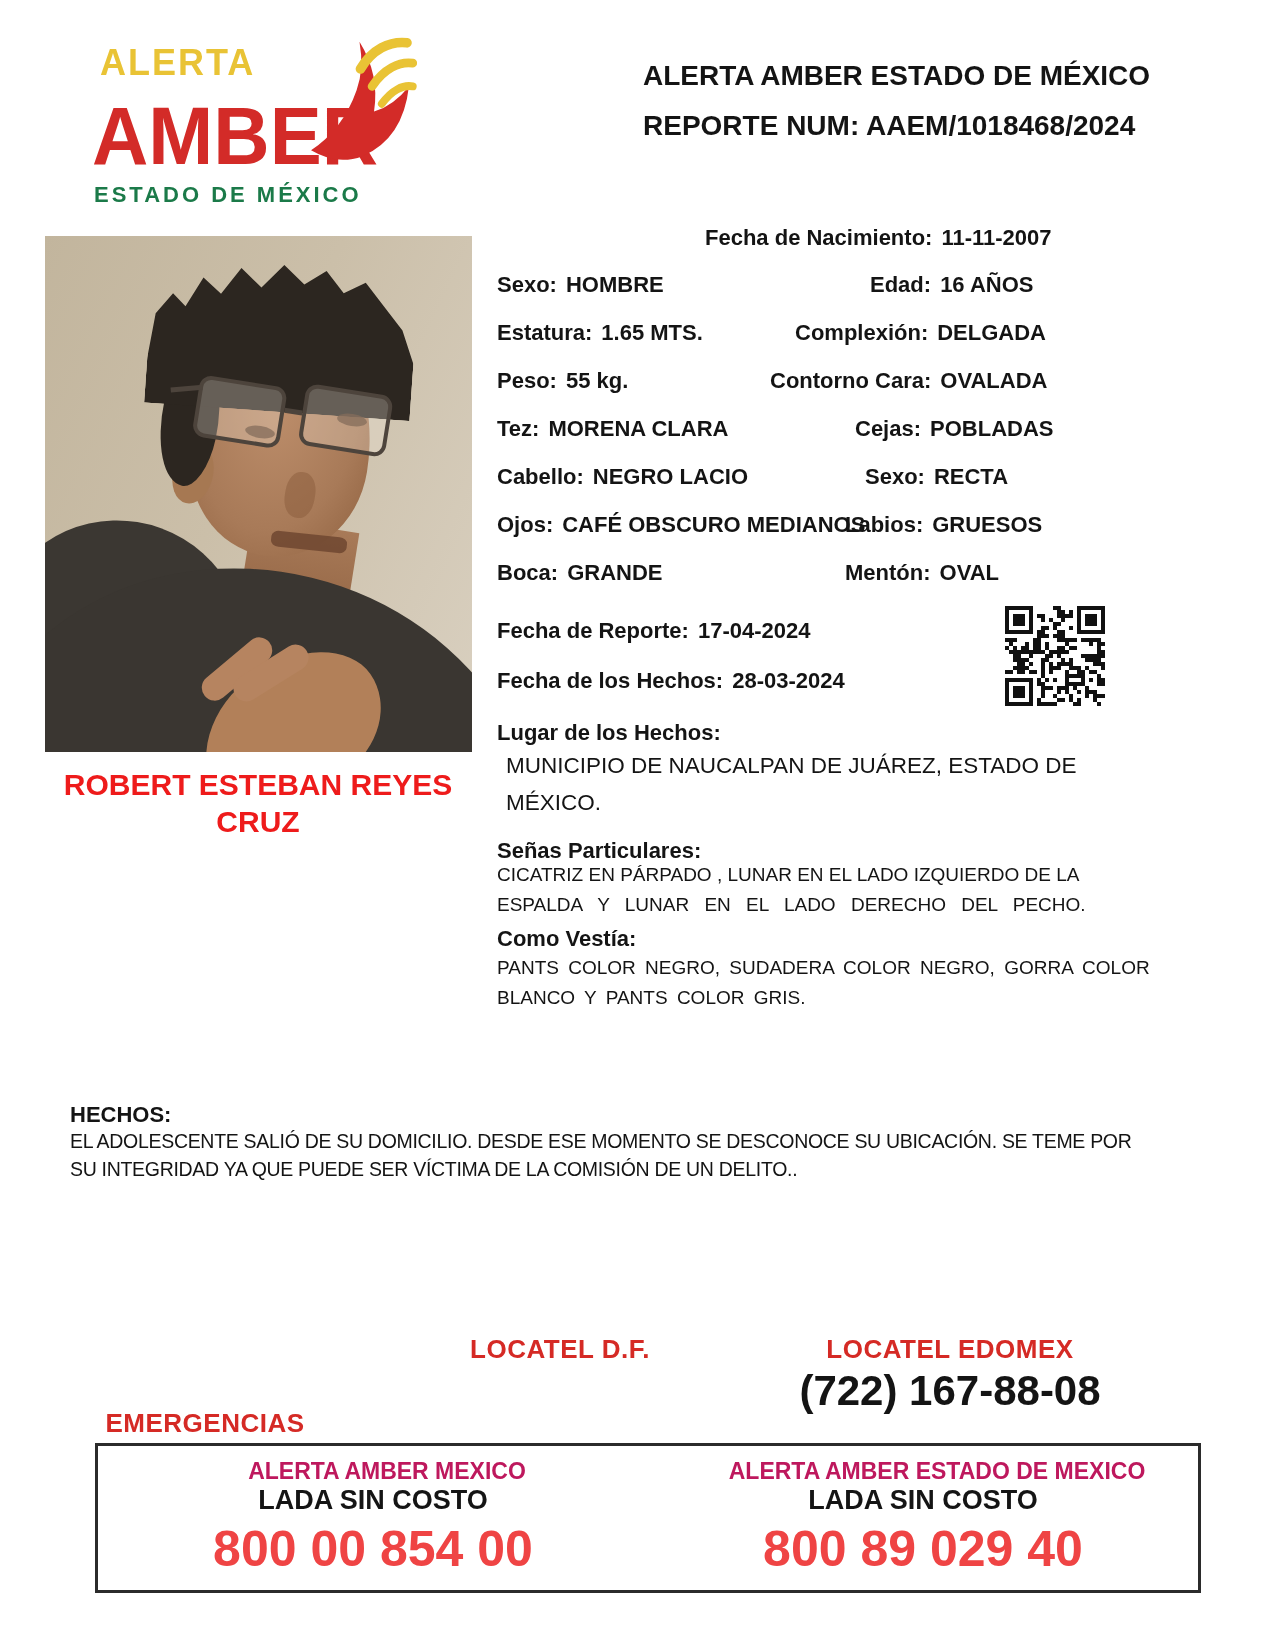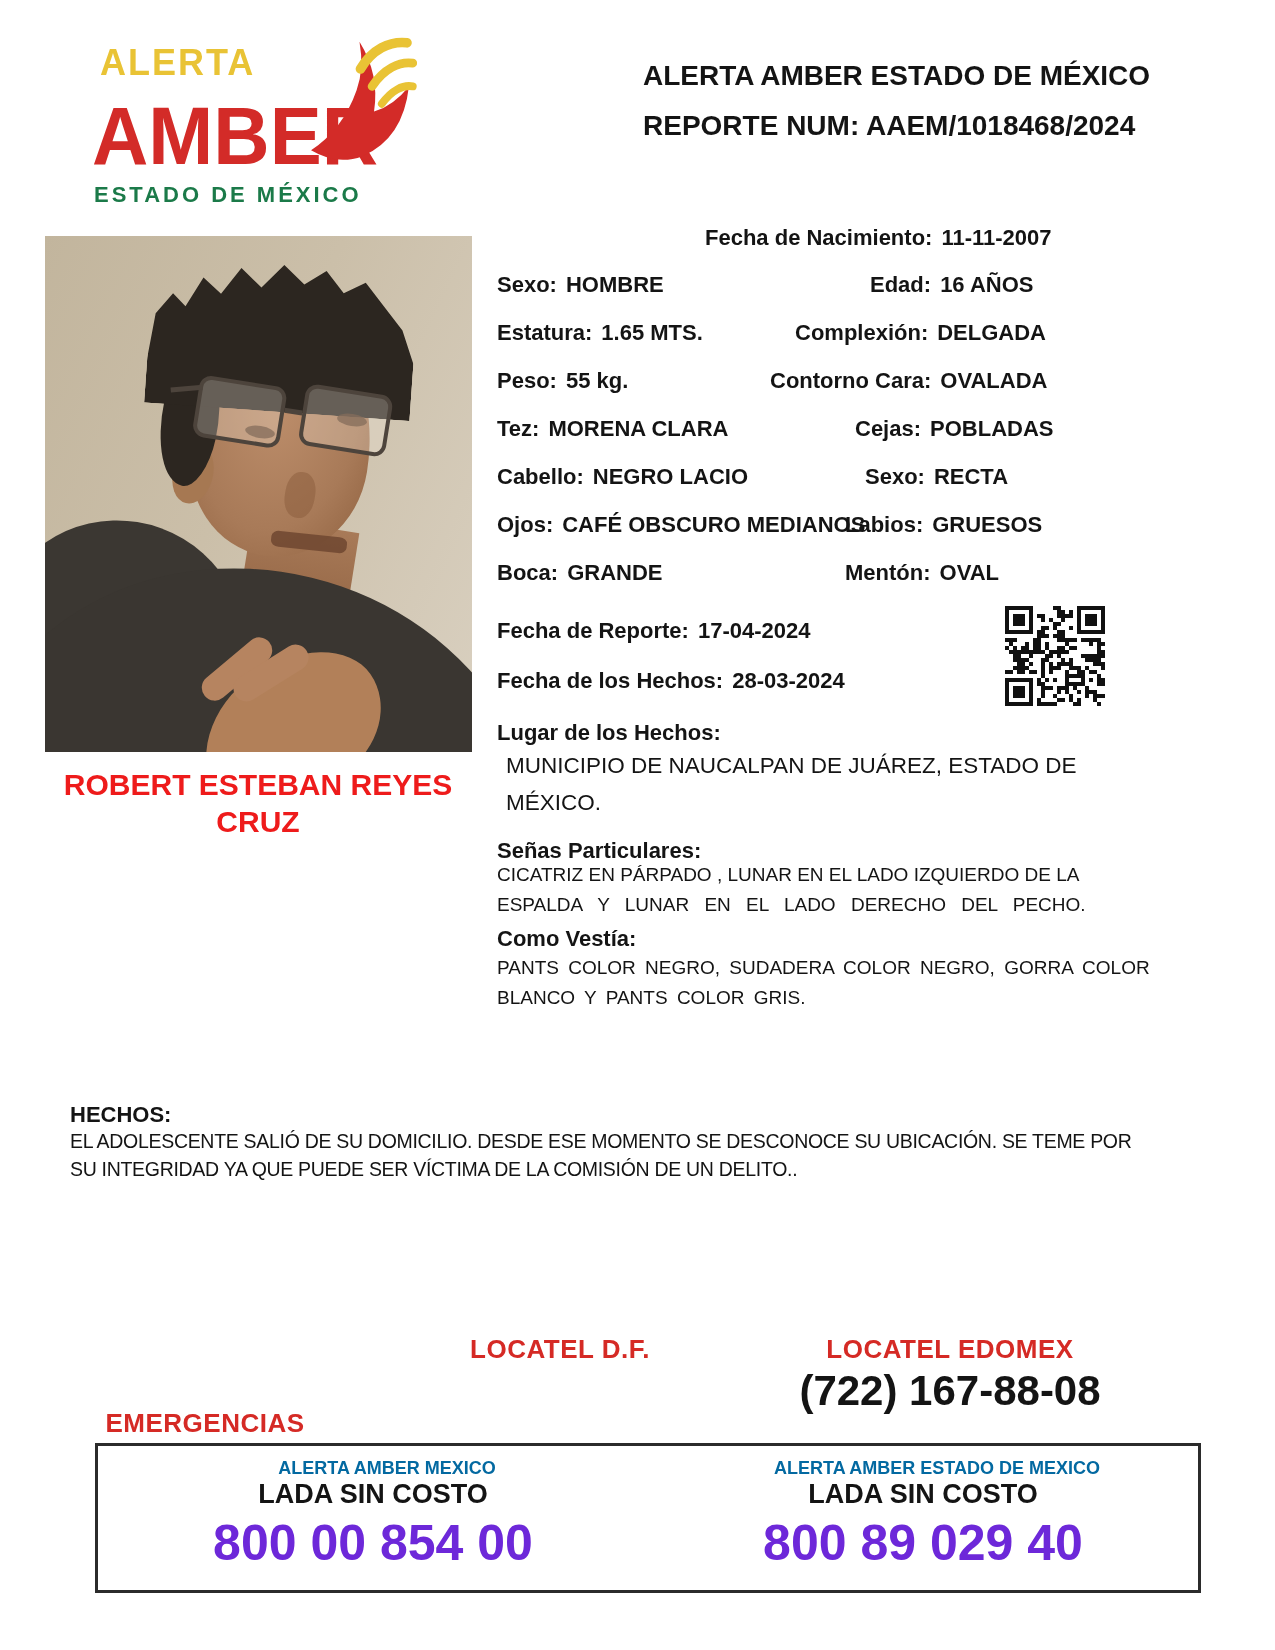--- a/index.html
+++ b/index.html
@@ -79,23 +79,23 @@
   .em-number { font-size:42px; font-weight:bold; color:#141414; margin-top:2px; }
   .em-1 { left:55px;  top:1408px; width:300px;text-align:center; }
   .em-2 { left:400px; top:1334px; width:320px; }
   .em-3 { left:770px; top:1334px; width:360px; }
 
   
   .hotbox { left:95px; top:1443px; width:1106px; height:150px; border:3px solid #2b2b2b; background:#fff; }
   .hot-col { position:absolute; top:12px; width:50%; text-align:center; }
   .hot-col-l { left:0; }
   .hot-col-r { left:50%; }
-  .hot-title { font-size:18px; font-weight:bold; color:#0369a1;padding-left:28px; }
+  .hot-title { font-size:23px; font-weight:bold; color:#be185d;padding-left:28px; }
   .hot-sub   { font-size:27px; font-weight:bold; color:#141414; }
-  .hot-num   { font-size:50px; font-weight:bold; color:#6d28d9; margin-top:4px; }
+  .hot-num   { font-size:50px; font-weight:bold; color:#ef4444; margin-top:4px; }
 </style>
 </head>
 <body>
 
 <div class="page">
 
   <div class="abs logo-w1">ALERTA</div>
   <div class="abs logo-w2">AMBER</div>
   <svg class="abs logo-swoosh" viewBox="0 0 110 160" xmlns="http://www.w3.org/2000/svg">
     <path d="M5,118 Q38,96 52,56 Q60,34 55,6 Q76,40 70,78 Q90,72 106,52 Q100,106 58,124 Q32,134 5,118 Z" fill="#D32B28"></path>

